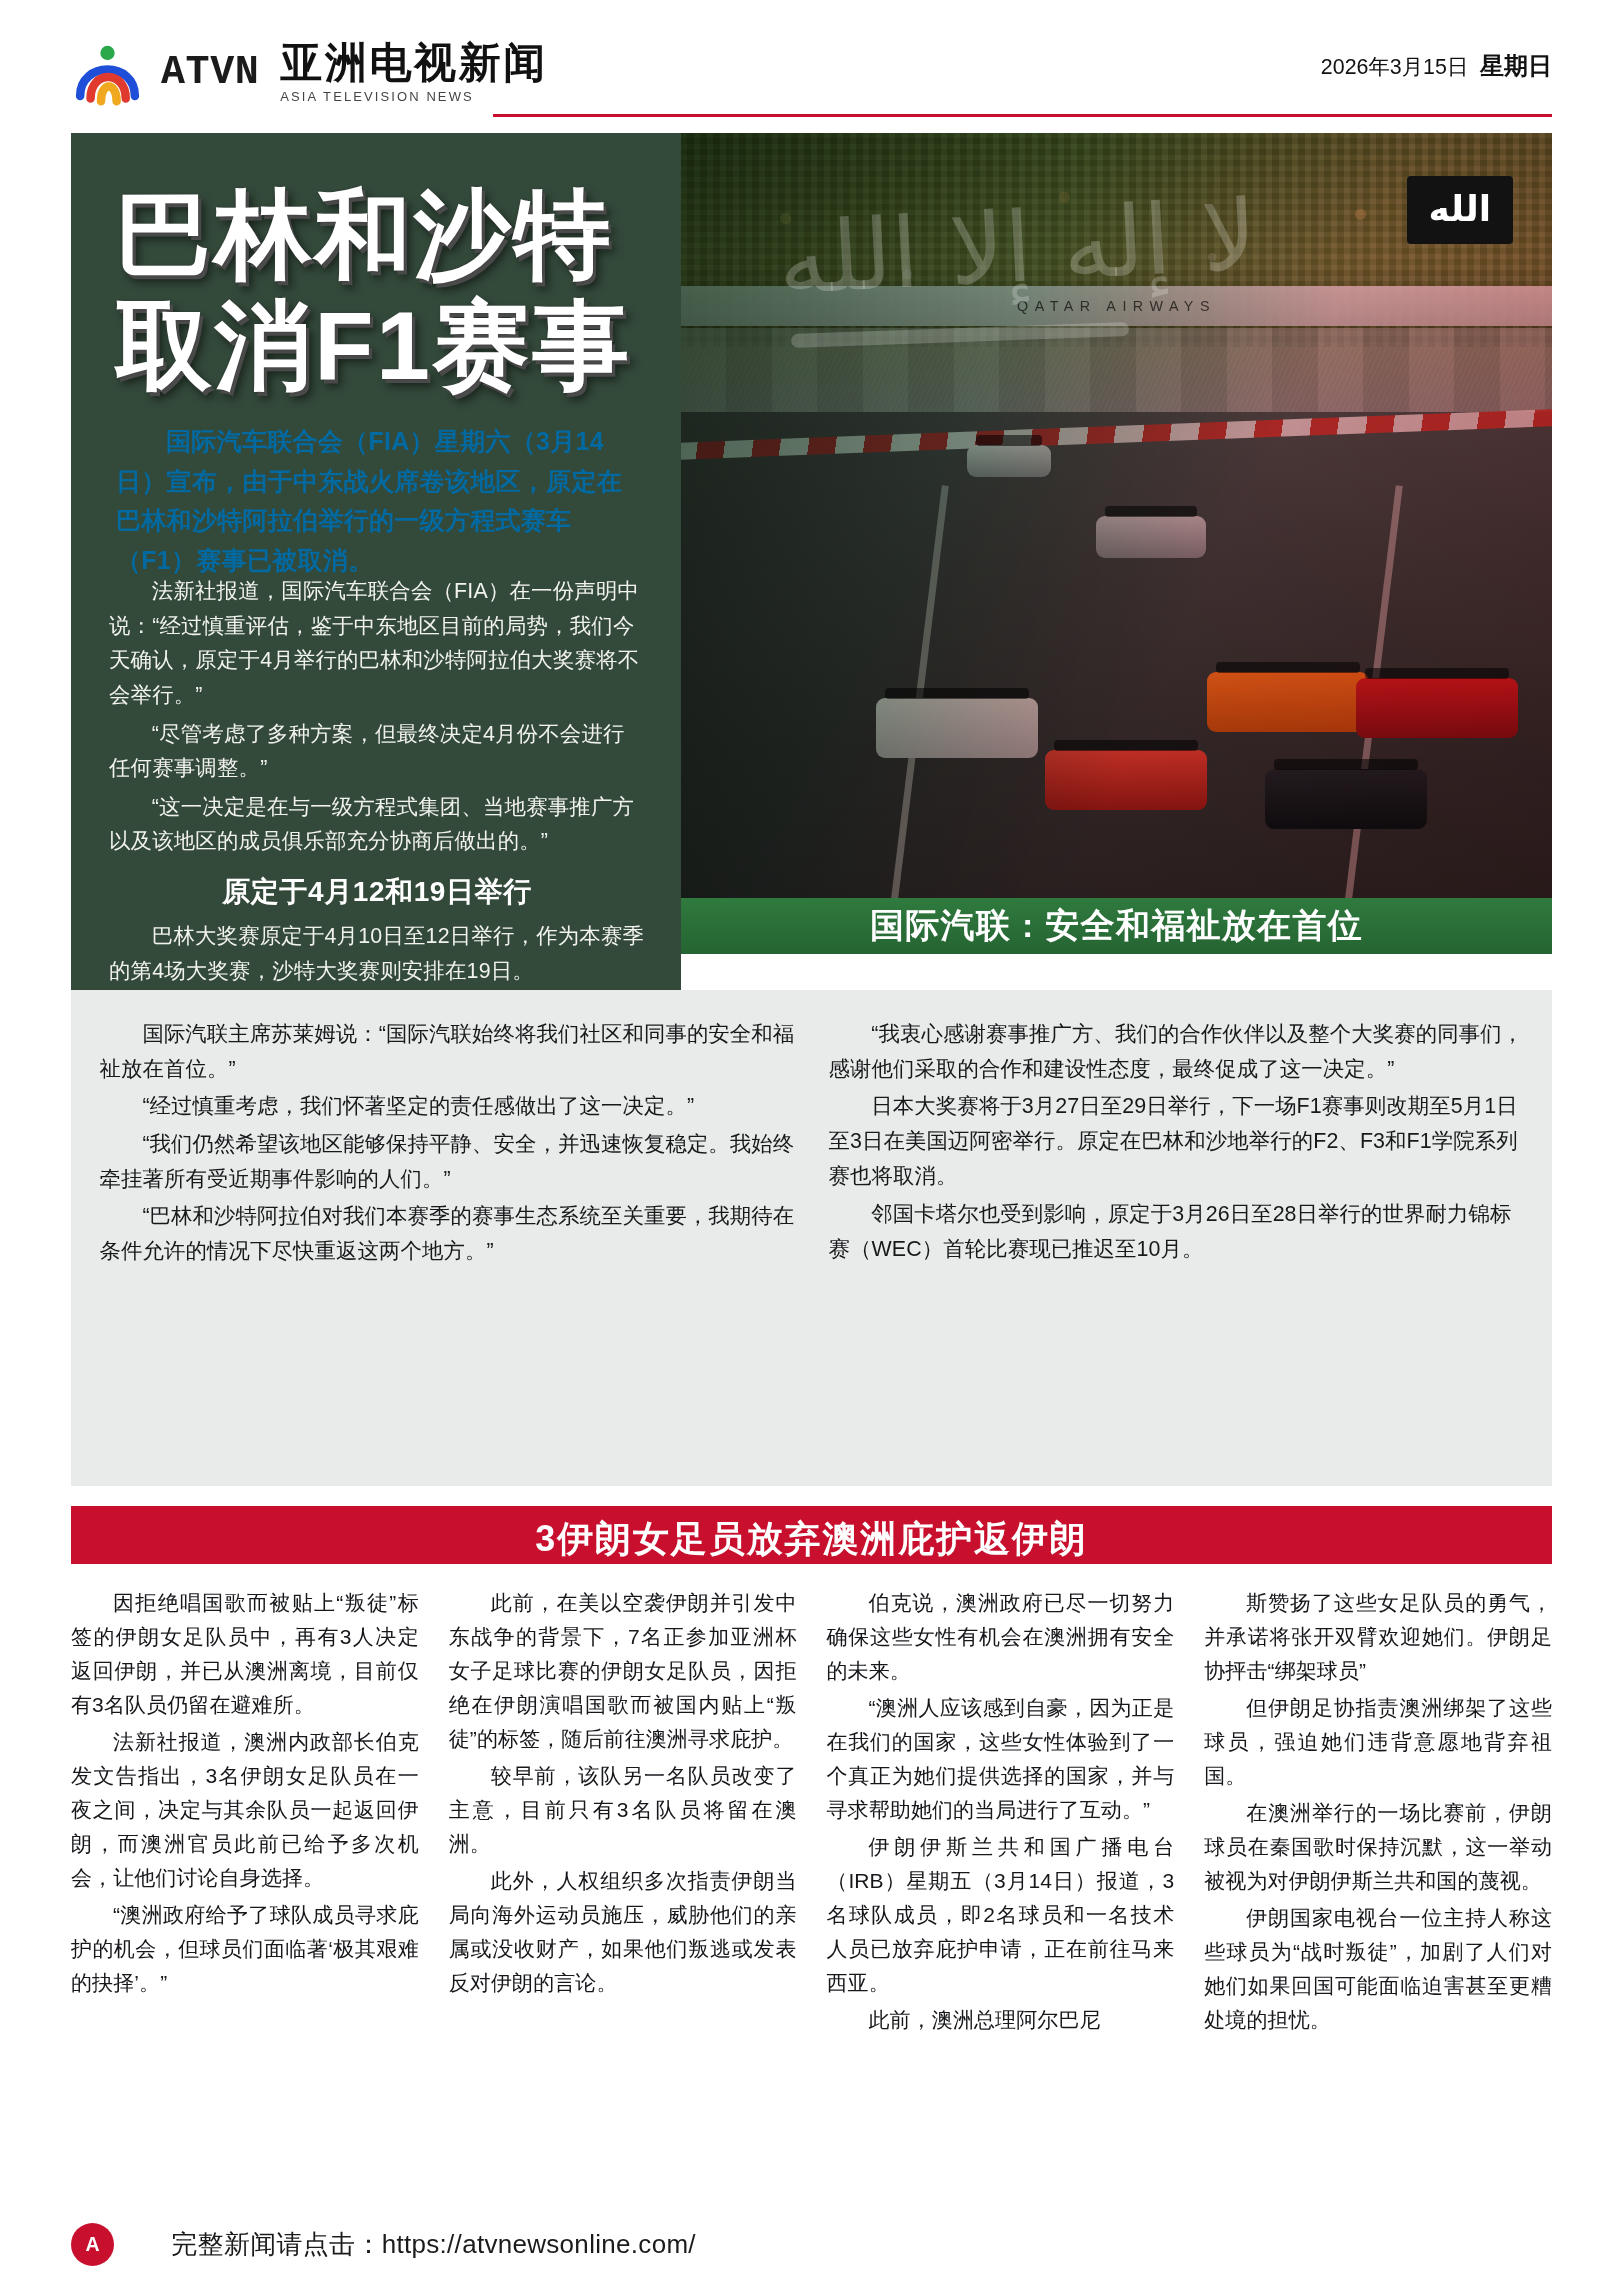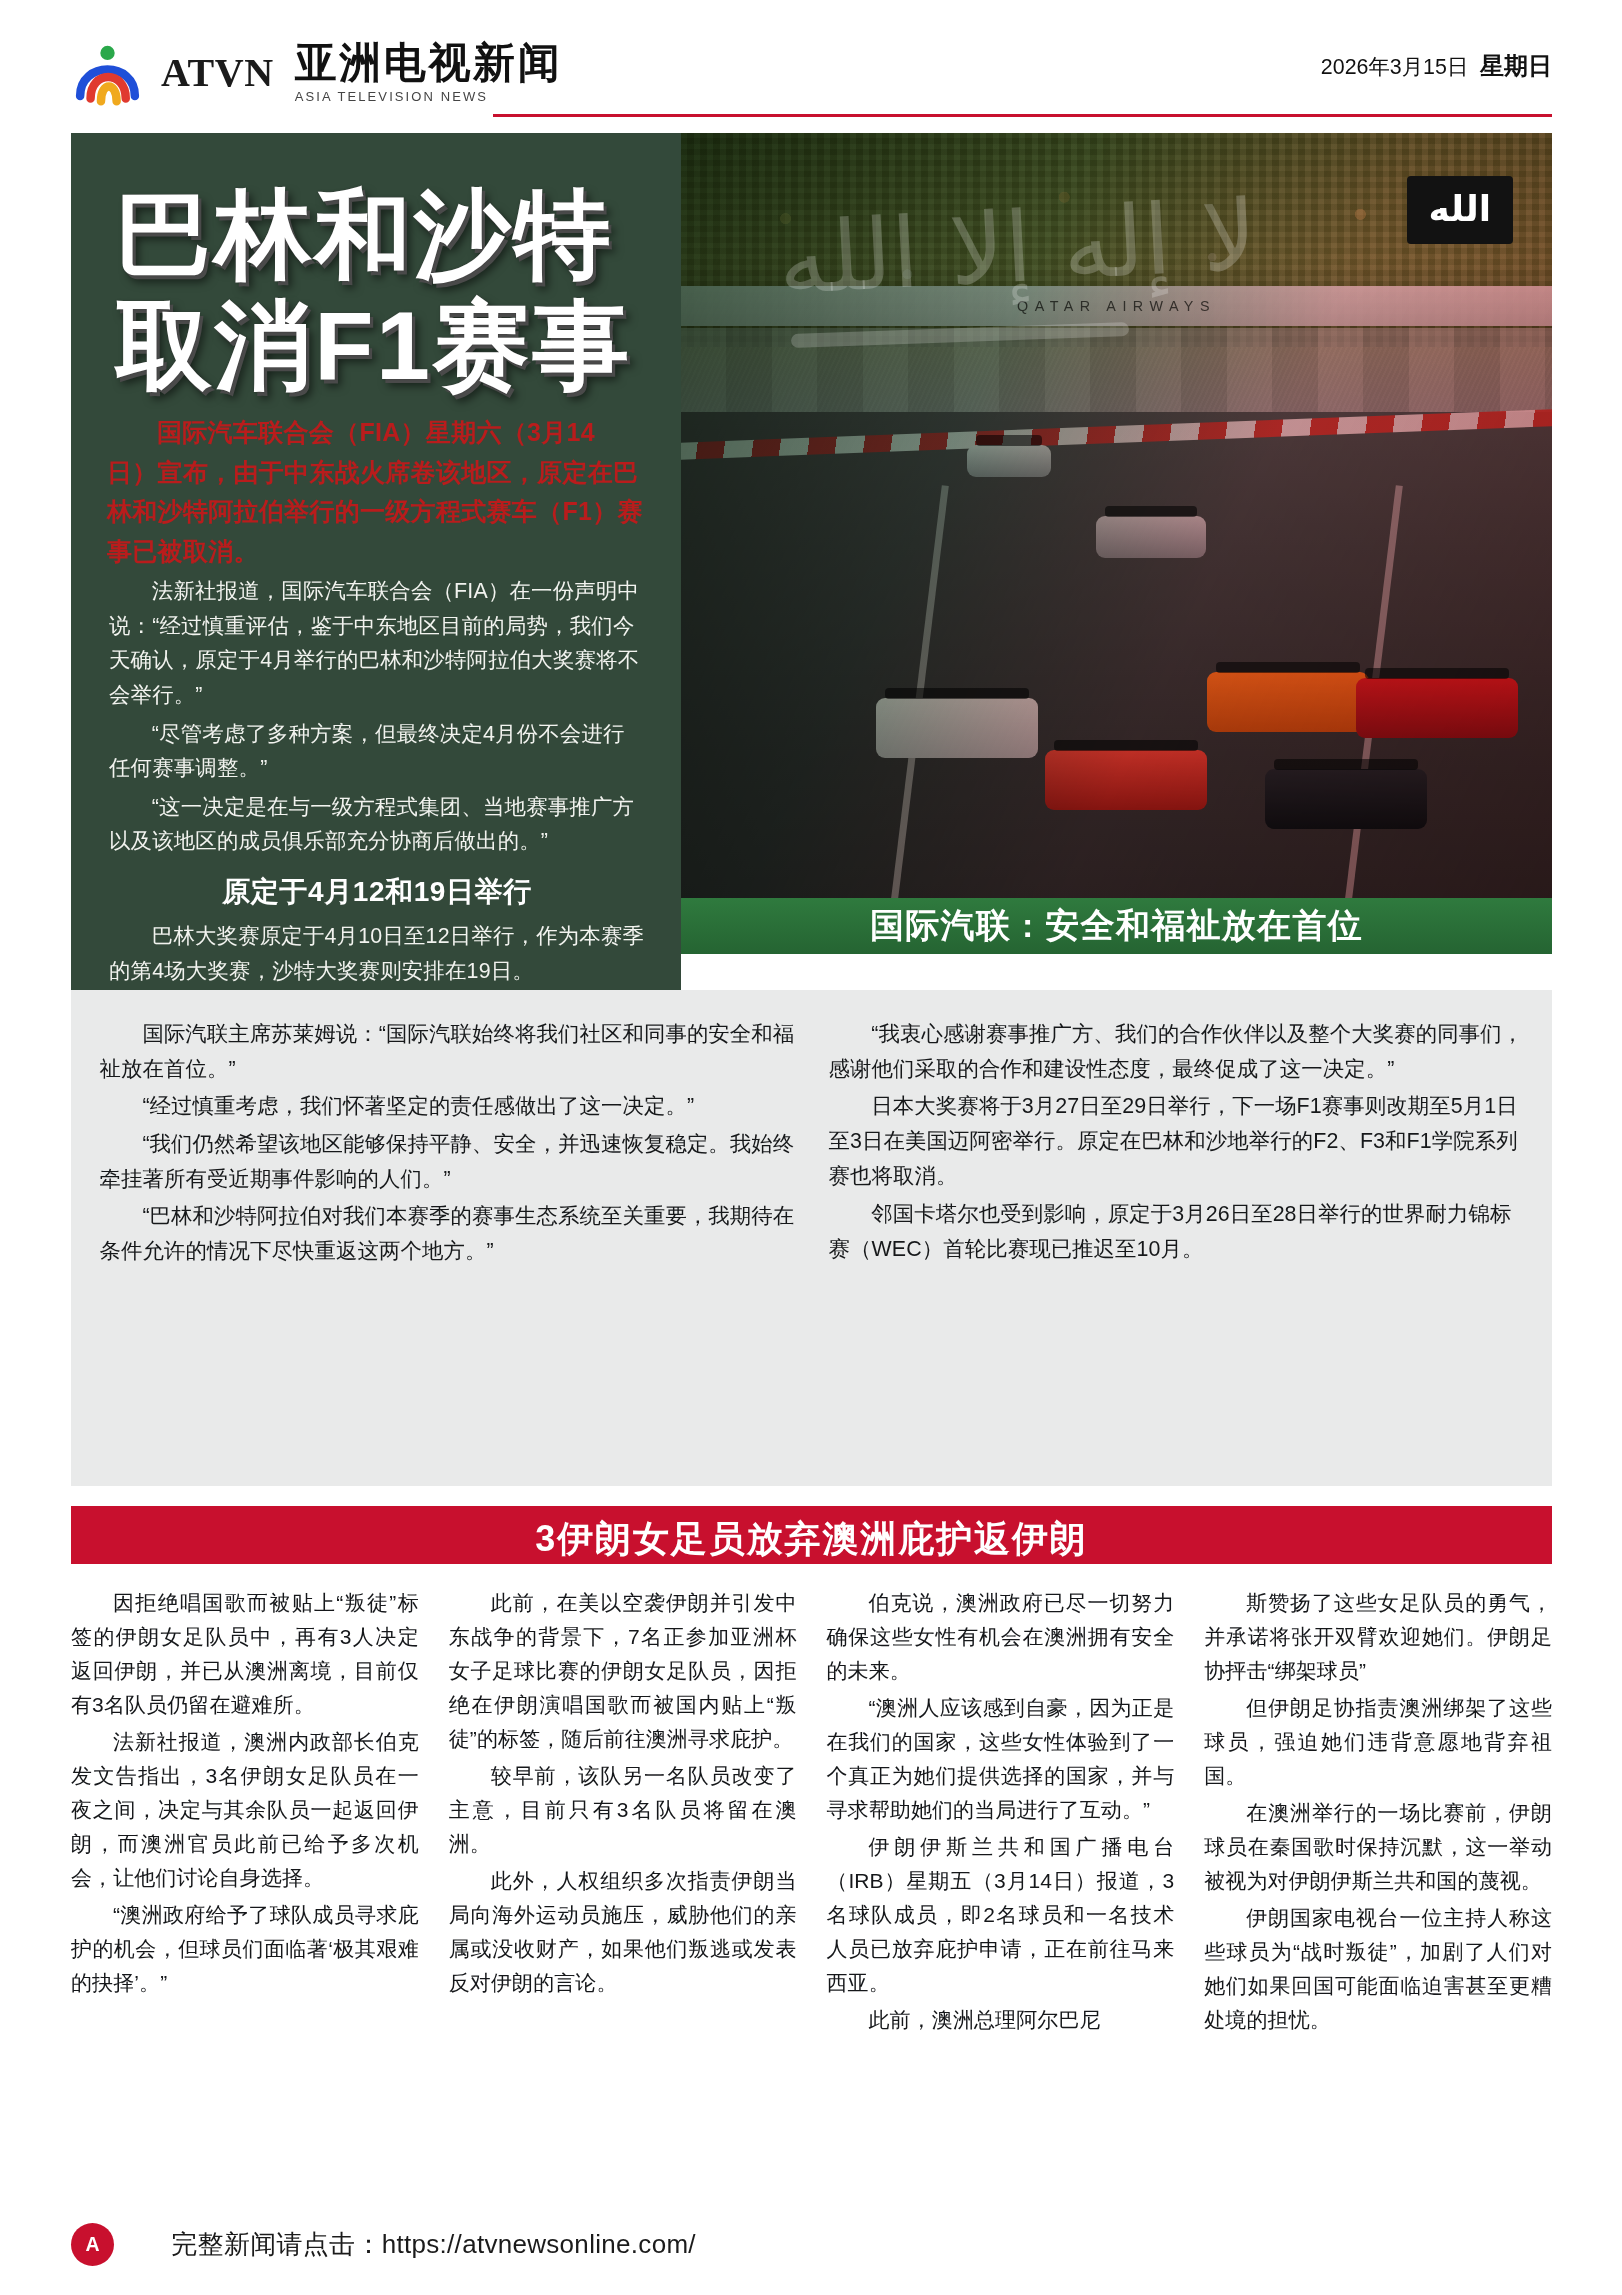--- a/index.html
+++ b/index.html
@@ -38,21 +38,21 @@
     width: 73px; height: 73px;
     flex: none;
   }
   .logo-mark svg { display:block; }
   .brand-text-en {
     font-size: 40px;
     font-weight: bold;
     letter-spacing: 0.6px;
     color: #1b1b1b;
     line-height: 1;
-    font-family: Liberation Serif, serif;
+    font-family: Liberation Mono, monospace;
   }
   .brand-zh {
     display: flex;
     flex-direction: column;
     justify-content: center;
     margin-left: 3.9px;
   }
   .brand-zh .zh {
     font-size: 42px;
     font-weight: bold;
@@ -220,25 +220,25 @@
   }
 
   
   .lede {
     position: absolute;
     left: 36px; top: 280px;
     width: 536px;
     z-index: 6;
   }
   .lede p {
-    margin: 0;
+    margin: 9px;
     font-size: 25px;
     font-weight: bold;
     line-height: 1.58;
-    color: #b91c1c;
+    color: #0369a1;
     text-indent: 2em;
     letter-spacing: 0.3px;
   }
   .left-body {
     position: absolute;
     left: 38px; top: 441px;
     width: 536px;
     z-index: 6;
   }
   .left-body p {

